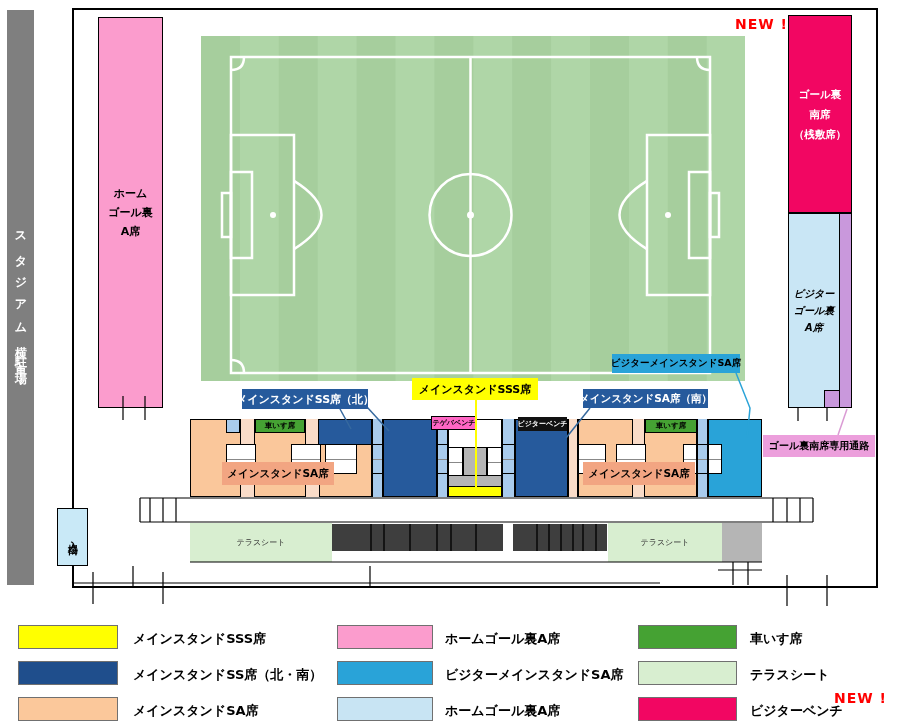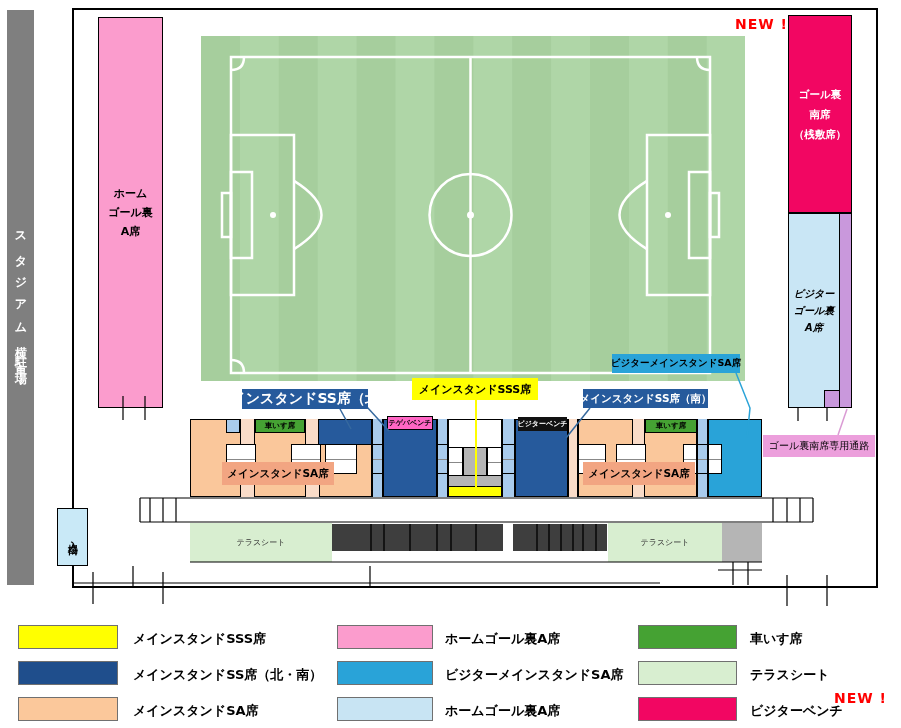--- a/index.html
+++ b/index.html
@@ -21,21 +21,21 @@
   .c-dblue{background:#265a9c;}
   .c-lbcol{background:#a9cbec;}
   .c-vblue{background:#29a3d8;}
   .c-green{background:#45a233;}
   .c-yellow{background:#ffff00;}
   .c-gray{background:#b5b5b5;}
   .c-terrace{background:#d8eed0;}
   .c-white{background:#fff;}
   .c-entrance{background:#c9e9f7;}
   .c-corlabel{background:#ec9fdc;}
-  .c-benchpink{background:#ff66c4;}
+  .c-benchpink{background:#ff66c4;margin-left:44px;}
   .c-benchblack{background:#111;}
   .c-salabel{background:#f2a582;}
 
   .vtext{writing-mode:vertical-rl;text-orientation:upright;}
   .lab-w{color:#fff;font-weight:bold;}
   .lab-b{color:#000;font-weight:bold;}
   .new-badge{color:#f00;font-weight:bold;font-size:14px;letter-spacing:1px;white-space:nowrap;}
   .midline{position:absolute;left:0;right:0;top:50%;border-top:1px solid #888;}
 
   .legend-item-label{font-size:13px;font-weight:bold;color:#000;white-space:nowrap;}
@@ -249,33 +249,33 @@
       <line x1="340" y1="409" x2="351" y2="429" stroke="#36699e" stroke-width="1.5"></line>
       <line x1="367" y1="407" x2="389" y2="431" stroke="#36699e" stroke-width="1.5"></line>
       <line x1="476" y1="400" x2="476" y2="489" stroke="#ffff00" stroke-width="2"></line>
       <line x1="590" y1="408" x2="566" y2="438" stroke="#36699e" stroke-width="1.5"></line>
       <polyline points="736,373 750,408 747,438" stroke="#2aa3d8" stroke-width="1.5"></polyline>
       <line x1="838" y1="435" x2="847" y2="409" stroke="#da9bd4" stroke-width="1.5"></line>
     </g>
   </svg>
 
   <div class="abs c-dblue ctr" style="left:242px;top:389px;width:126px;height:20px;">
-    <span class="lab-w nowrap" style="font-size:14px;">メインスタンドSS席（北）</span>
+    <span class="lab-w nowrap" style="font-size:11px;">メインスタンドSS席（北）</span>
   </div>
   <div class="abs c-yellow ctr" style="left:412px;top:378px;width:126px;height:22px;">
     <span class="lab-b nowrap" style="font-size:11px;">メインスタンドSSS席</span>
   </div>
   <div class="abs c-dblue ctr" style="left:583px;top:389px;width:125px;height:19px;">
-    <span class="lab-w nowrap" style="font-size:10.5px;">メインスタンドSS席（南）</span>
+    <span class="lab-w nowrap" style="font-size:10.5px;">メインスタンドSA席（南）</span>
   </div>
   <div class="abs c-vblue ctr" style="left:612px;top:354px;width:128px;height:19px;">
     <span class="lab-b nowrap" style="font-size:9.5px;">ビジターメインスタンドSA席</span>
   </div>
   <div class="abs c-corlabel ctr" style="left:763px;top:435px;width:112px;height:22px;">
-    <span class="lab-b nowrap" style="font-size:10px;font-weight:normal;">ゴール裏南席専用通路</span>
+    <span class="lab-b nowrap" style="font-size:10px;font-weight:bold;">ゴール裏南席専用通路</span>
   </div>
 
   <div>
 
     <div class="abs" style="left:18px;top:625px;">
       <span class="legend-swatch" style="background-color: rgb(255, 255, 0);"></span>
     </div>
     <div class="abs legend-item-label" style="left:133px;top:630px;">メインスタンドSSS席</div>
     <div class="abs" style="left:18px;top:661px;">
       <span class="legend-swatch" style="background-color: rgb(31, 78, 140);"></span>

